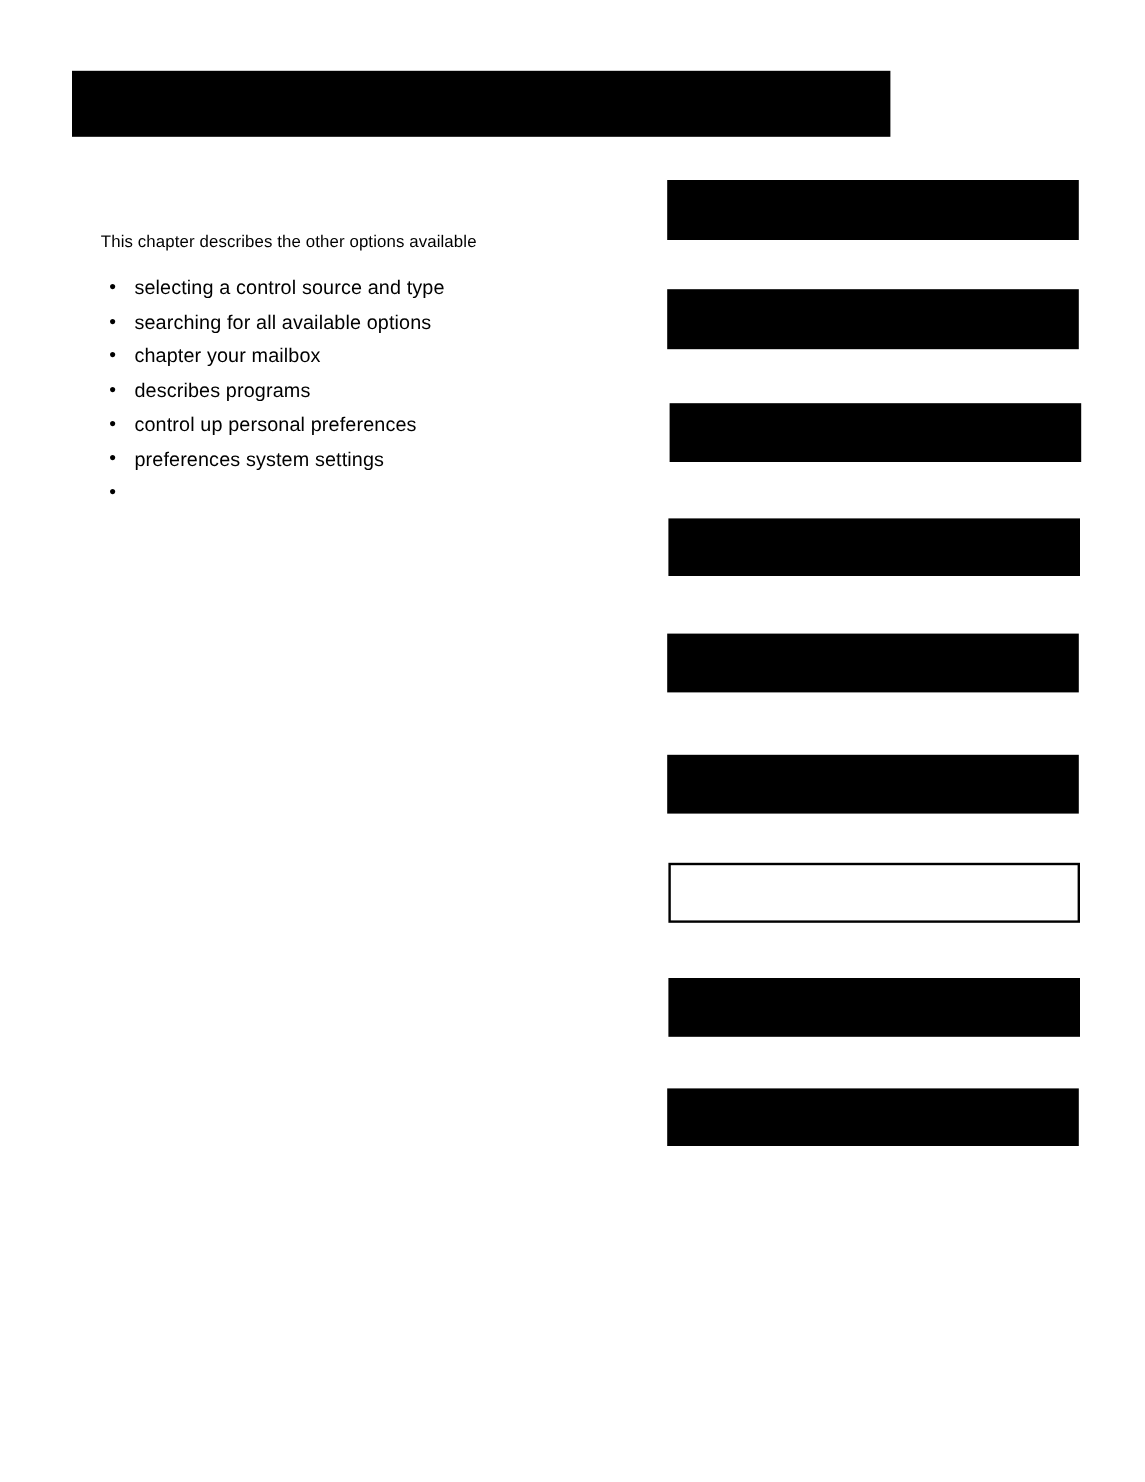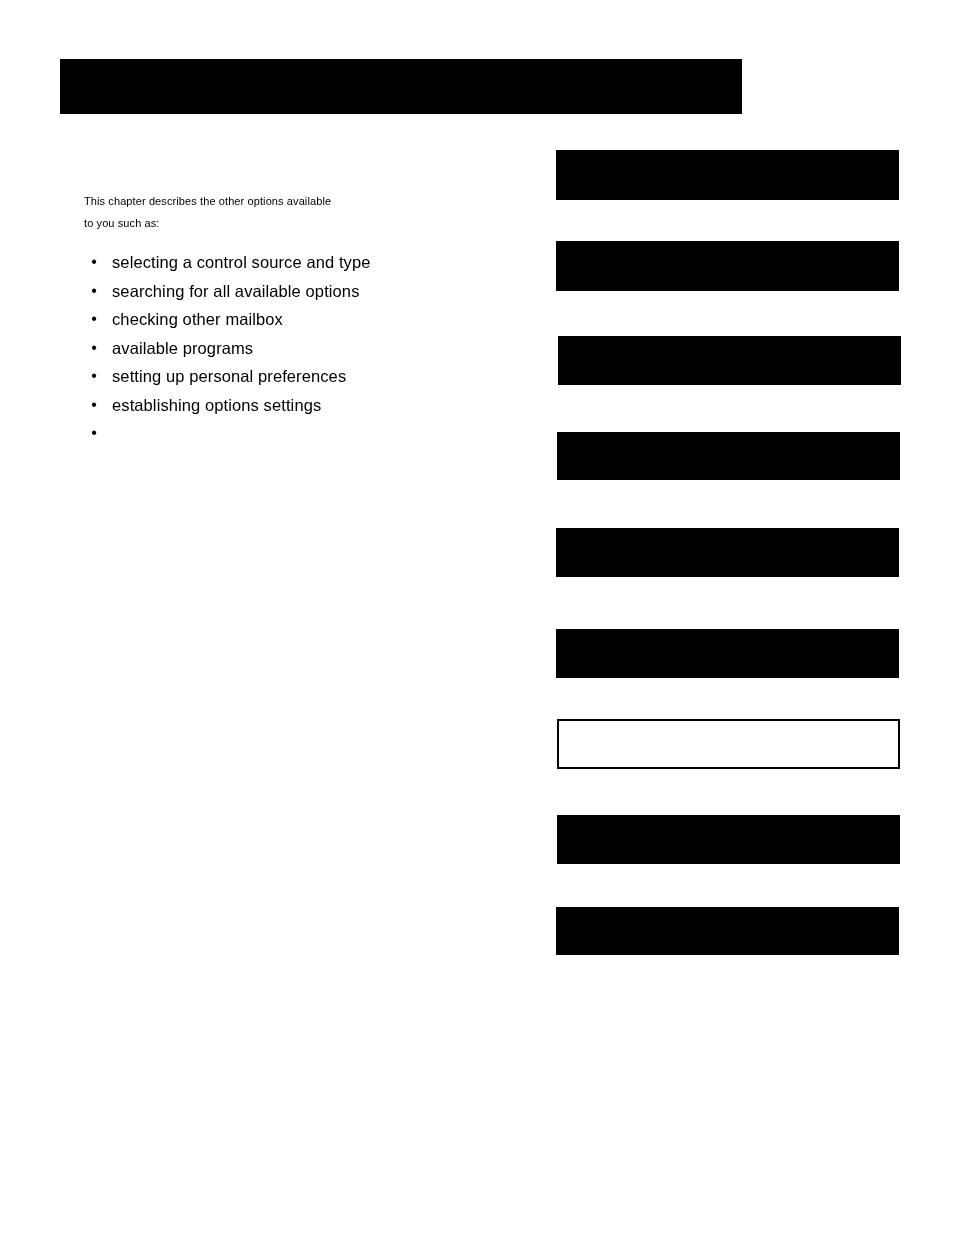--- a/index.html
+++ b/index.html
@@ -40,21 +40,21 @@
 
   
   .left-col {
     position: absolute;
     left: 84px;
     top: 190px;
     width: 400px;
   }
 
   .intro {
-    font-size: 11px;
+    font-size: 14px;
     line-height: 22px;
     color: #000000;
     margin: 0 0 18px 0;
     letter-spacing: 0.1px;
   }
   .intro .intro-line {
     display: block;
   }
 
   .bullet-list {
@@ -122,47 +122,46 @@
 <div class="page">
 
   <div class="title-bar">
     <span class="redacted-text"></span>
   </div>
 
   <div class="left-col">
 
     <p class="intro">
       <span class="intro-line">This chapter describes the other options available</span>
-      <span class="intro-line">to you such as:</span>
     </p>
 
     <ul class="bullet-list">
       <li>
         <span class="bullet-dot">•</span>
         <span>selecting a control source and type</span>
       </li>
       <li>
         <span class="bullet-dot">•</span>
         <span>searching for all available options</span>
       </li>
       <li>
         <span class="bullet-dot">•</span>
-        <span>checking other mailbox</span>
-      </li>
-      <li>
-        <span class="bullet-dot">•</span>
-        <span>available programs</span>
-      </li>
-      <li>
-        <span class="bullet-dot">•</span>
-        <span>setting up personal preferences</span>
-      </li>
-      <li>
-        <span class="bullet-dot">•</span>
-        <span>establishing options settings</span>
+        <span>chapter your mailbox</span>
+      </li>
+      <li>
+        <span class="bullet-dot">•</span>
+        <span>describes programs</span>
+      </li>
+      <li>
+        <span class="bullet-dot">•</span>
+        <span>control up personal preferences</span>
+      </li>
+      <li>
+        <span class="bullet-dot">•</span>
+        <span>preferences system settings</span>
       </li>
       <li>
         <span class="bullet-dot">•</span>
       </li>
     </ul>
   </div>
 
   <div class="right-col">
 
     <div class="redact-block blk-1">

